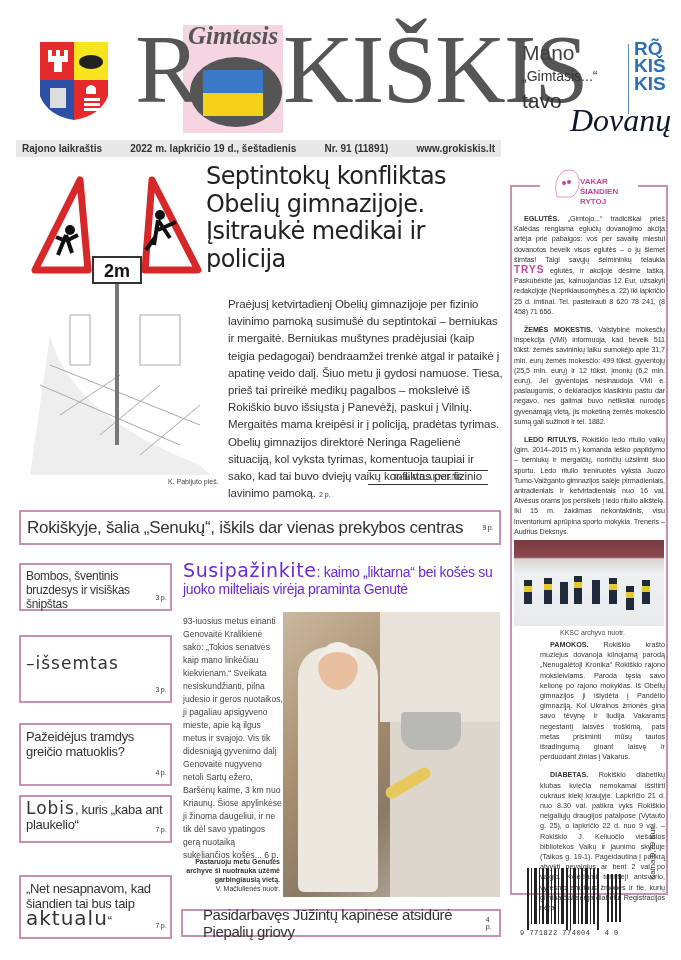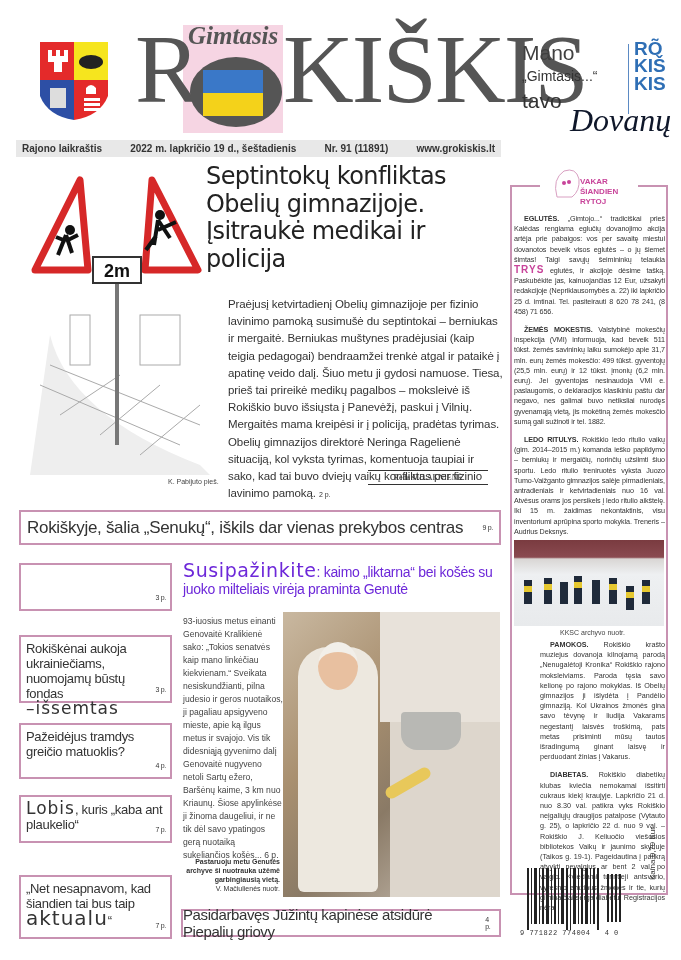--- a/index.html
+++ b/index.html
@@ -58,39 +58,39 @@
 
   
   .box { border: 2px solid #c892b2; background: #fff; }
   .banner1 { left: 19px; top: 510px; width: 482px; height: 35px; display: flex; align-items: center; padding-left: 6px; font-size: 17px; color: #333; letter-spacing: -0.3px; }
   .banner1 .pg { font-size: 7px; margin-left: auto; margin-right: 6px; }
 
   .tease { left: 19px; width: 153px; padding: 4px 5px; font-size: 13px; line-height: 15px; color: #333; letter-spacing: -0.3px; position: absolute; }
   .tease .pg { font-size: 7px; position: absolute; right: 4px; bottom: 4px; }
   .t1 { top: 563px; height: 48px; font-size: 12px; line-height: 14px; }
   .t2 { top: 635px; height: 68px; }
-  .t3 { top: 723px; height: 56px; }
+  .t3 { top: 723px; height: 63px; }
   .t4 { top: 795px; height: 48px; }
   .t5 { top: 875px; height: 64px; }
   .wide { font-family: "DejaVu Sans", sans-serif; letter-spacing: 1px; font-size: 17px; }
   .wide2 { font-family: "DejaVu Sans", sans-serif; letter-spacing: 1px; font-size: 20px; }
 
   .feat-title { left: 183px; top: 562px; width: 320px; font-size: 14px; line-height: 17px; color: #6d28d9; letter-spacing: -0.3px; }
   .feat-title .big { font-family: "DejaVu Sans", sans-serif; font-size: 19px; letter-spacing: 0.6px; }
   .feat-body { left: 183px; top: 615px; width: 100px; font-size: 8.6px; line-height: 13px; color: #444; }
   .feat-caption { left: 183px; top: 857px; width: 97px; font-size: 7px; line-height: 9px; color: #333; text-align: right; }
   .feat-caption b { font-weight: bold; }
   .photo { left: 283px; top: 612px; width: 217px; height: 285px; background: linear-gradient(135deg, #c9b8a0 0%, #a99070 35%, #8a7a66 60%, #d4cbc0 100%); overflow: hidden; }
   .photo .wall { position: absolute; right: 0; top: 0; width: 120px; height: 110px; background: #e8e2da; }
   .photo .stove { position: absolute; right: 0; top: 110px; width: 110px; height: 175px; background: #ddd6cc; }
   .photo .woman { position: absolute; left: 15px; top: 35px; width: 80px; height: 245px; background: #ede8df; border-radius: 30px 30px 6px 6px; }
   .photo .head { position: absolute; left: 35px; top: 30px; width: 40px; height: 48px; background: #e8c0a0; border-radius: 50%; border-top: 10px solid #f2efe9; }
   .photo .pot { position: absolute; left: 118px; top: 100px; width: 60px; height: 38px; background: #b8b8b4; border-radius: 4px 4px 16px 16px; }
   .photo .spoon { position: absolute; left: 100px; top: 165px; width: 50px; height: 12px; background: #e8c85a; border-radius: 8px; transform: rotate(-30deg); }
-  .banner2 { left: 181px; top: 909px; width: 320px; height: 28px; display: flex; align-items: center; padding-left: 0; font-size: 15px; color: #333; letter-spacing: -0.4px; }
+  .banner2 { left: 181px; top: 909px; width: 320px; height: 28px; display: flex; align-items: center; padding-left: 20px; font-size: 15px; color: #333; letter-spacing: -0.4px; }
   .banner2 .pg { font-size: 7px; margin-left: auto; margin-right: 5px; }
 </style>
 </head>
 <body>
 
 <div class="abs coat">
   <svg width="72" height="82" viewBox="0 0 72 82">
     <path d="M2 2 H36 V40 H2 Z" fill="#e42a2a"></path>
     <path d="M36 2 H70 V40 H36 Z" fill="#f6e51e"></path>
     <path d="M2 40 H36 V80 Q10 76 2 56 Z" fill="#2d4fa5"></path>
@@ -264,24 +264,25 @@
   <span>9 771822 774004</span>&nbsp;&nbsp;&nbsp;<span>4 0</span>
 </div>
 <div class="abs price">Kaina 0,79 Eur</div>
 
 <div class="abs box banner1">
   <span>Rokiškyje, šalia „Senukų“, iškils dar vienas prekybos centras</span>
   <span class="pg">9 p.</span>
 </div>
 
 <div class="box tease t1">
+  <span>Bombos, šventinis bruzdesys ir visiškas šnipštas</span>
   <span class="pg">3 p.</span>
 </div>
 <div class="box tease t2">
-  <span>Rokiškėnai aukoja ukrainiečiams, nuomojamų būstų fondas</span><br>
+  <br>
   <span class="wide">–išsemtas</span>
   <span class="pg">3 p.</span>
 </div>
 <div class="box tease t3">
   <span>Pažeidėjus tramdys greičio matuoklis?</span>
   <span class="pg">4 p.</span>
 </div>
 <div class="box tease t4">
   <span class="wide">Lobis</span><span>, kuris „kaba ant plaukelio“</span>
   <span class="pg">7 p.</span>

